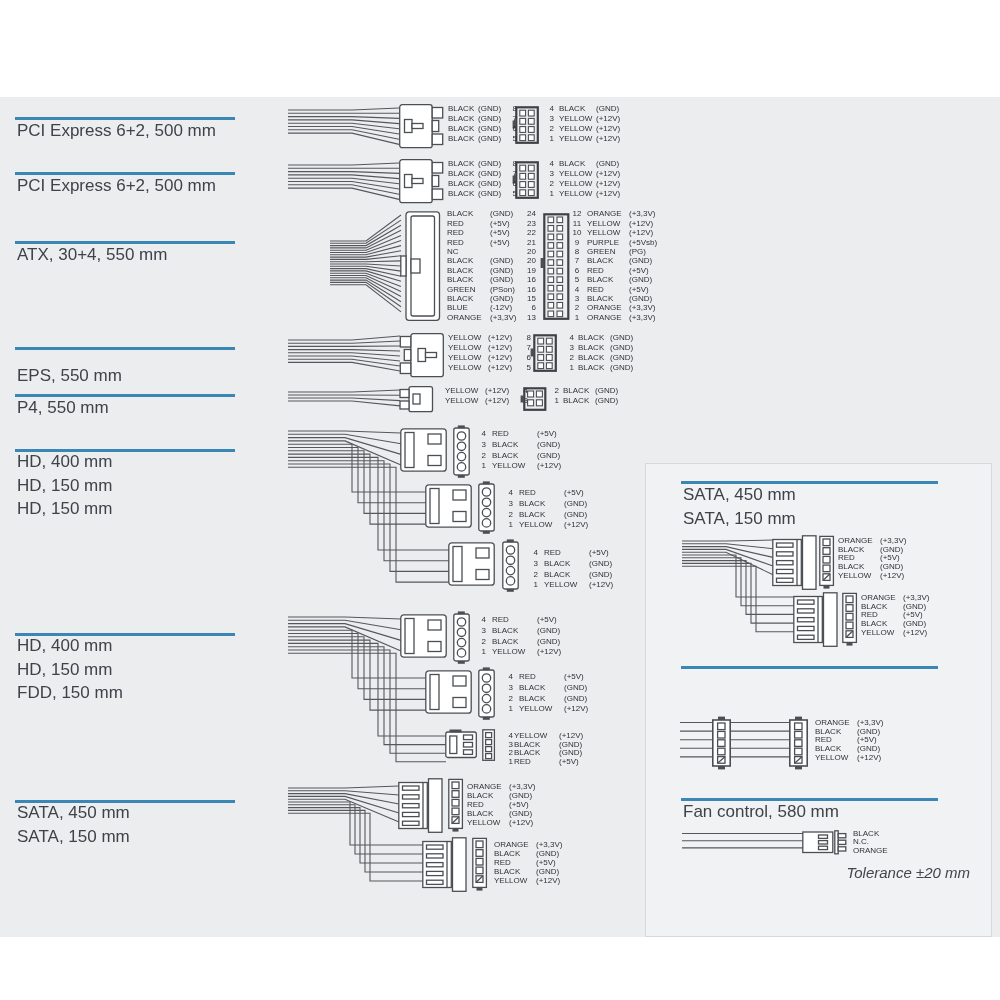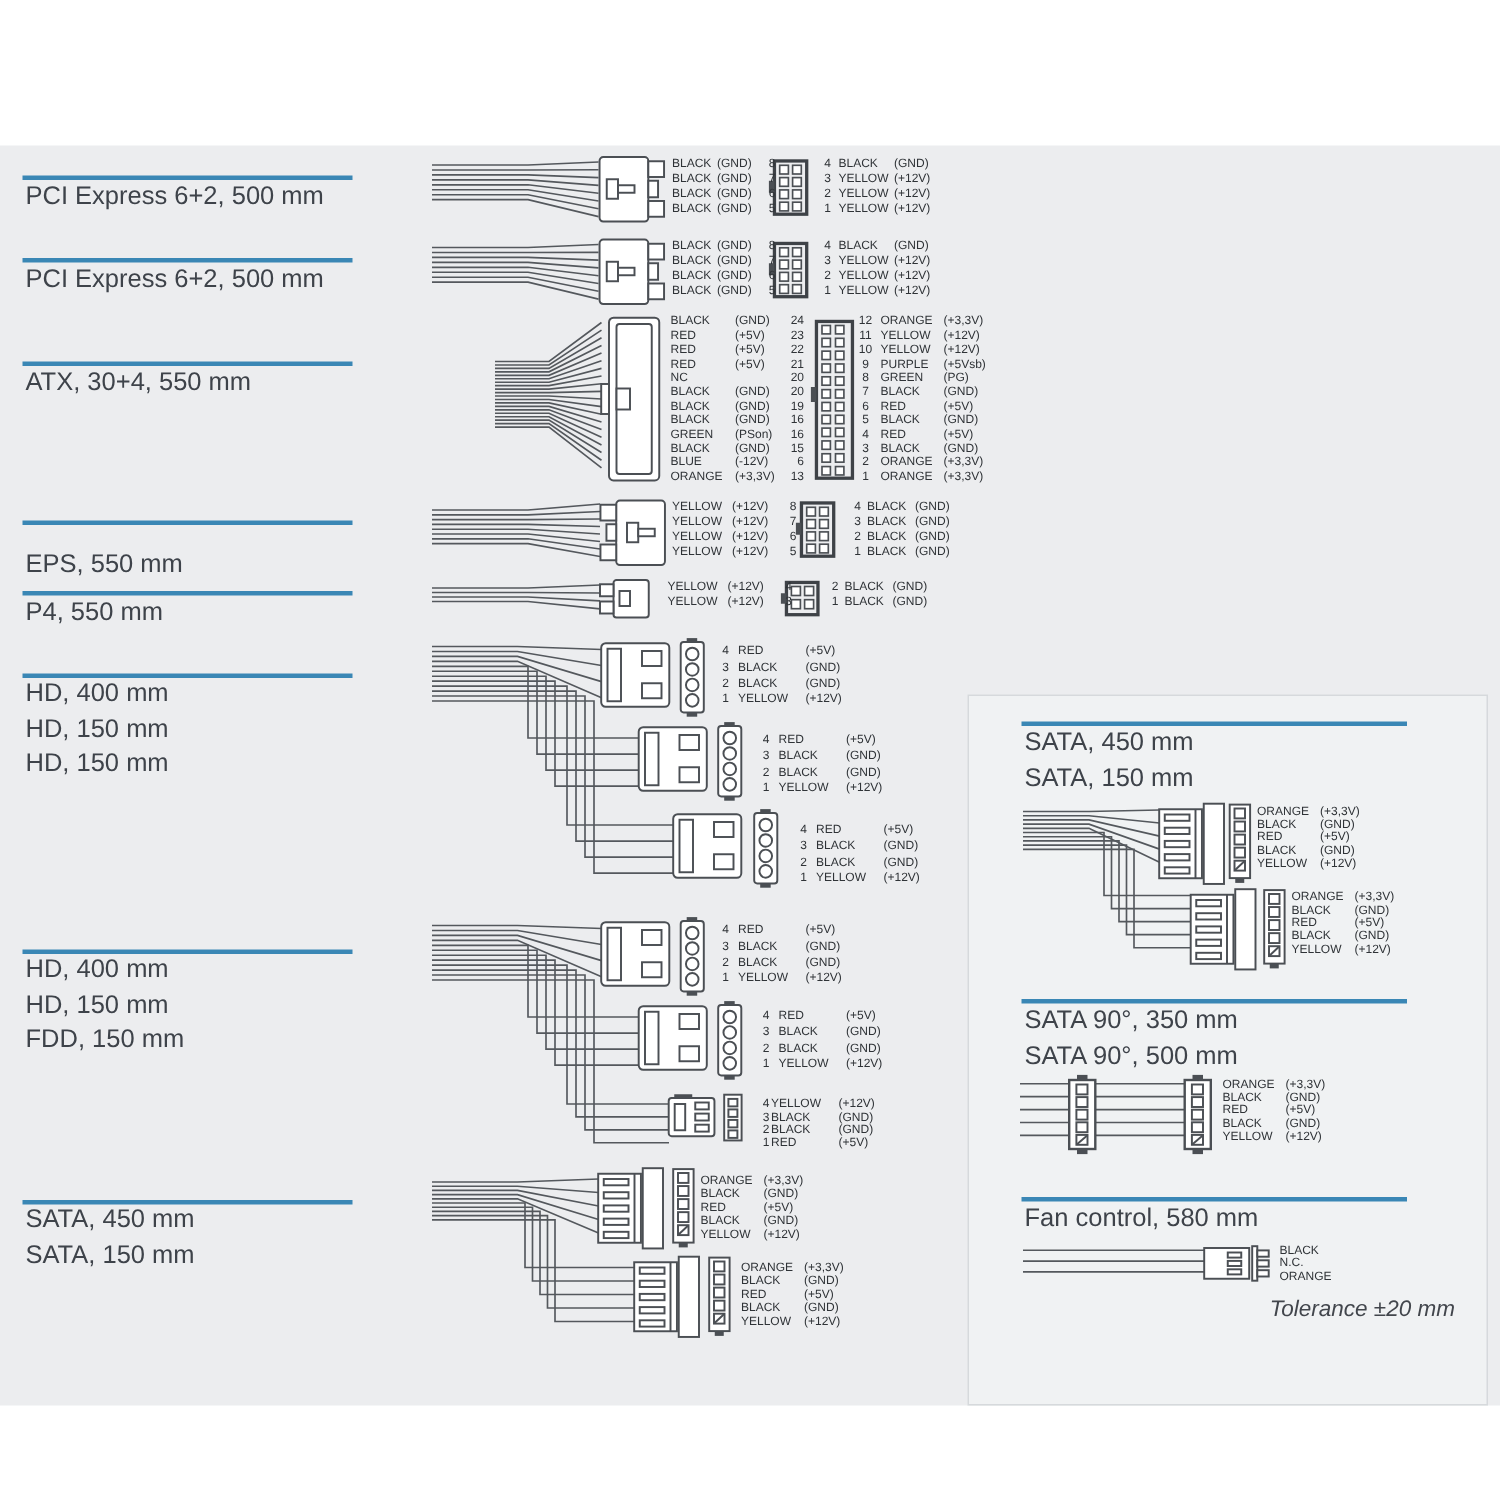--- a/index.html
+++ b/index.html
@@ -431,24 +431,20 @@
     <div>SATA, 150 mm</div>
   </div>
 
   <div class="rule" style="left:681px;top:481px;width:257px"></div>
   <div class="sec-label" style="left:683px;top:483px">
     <div>SATA, 450 mm</div>
     <div>SATA, 150 mm</div>
   </div>
 
   <div class="rule" style="left:681px;top:666px;width:257px"></div>
-  <div class="sec-label" style="left:683px;top:668px">
-    <div>SATA 90°, 350 mm</div>
-    <div>SATA 90°, 500 mm</div>
-  </div>
 
   <div class="rule" style="left:681px;top:798px;width:257px"></div>
   <div class="sec-label" style="left:683px;top:800px">
       <div>Fan control, 580 mm</div>
     </div>
 
   <div class="pins p-pcieL" style="left:448px;top:103.5px;--lh:10px">
       <div class="pinrow">
         <span class="pc-c">BLACK</span>
         <span class="pc-v">(GND)</span>

